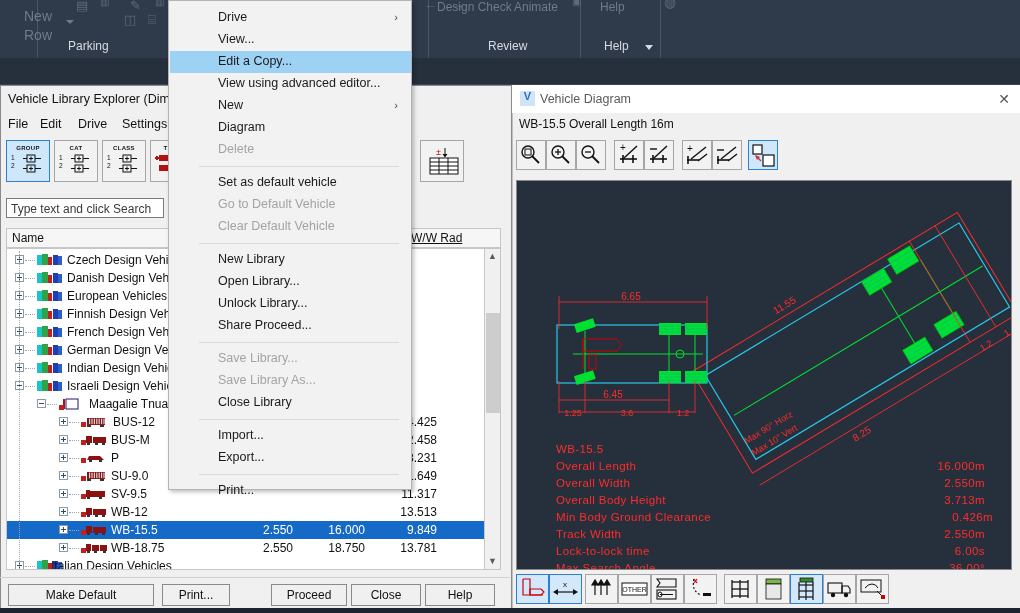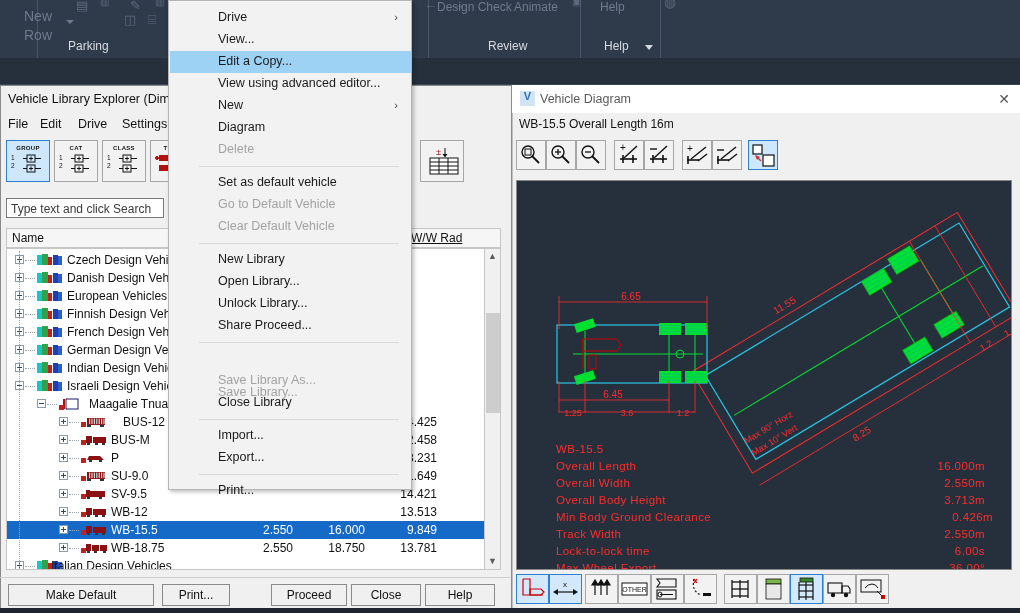--- a/index.html
+++ b/index.html
@@ -376,21 +376,21 @@
             <rect x="9" y="3.6" width="1.2" height="5.5" fill="#d8d8d8"></rect>
             <rect x="11.4" y="3.6" width="1.2" height="5.5" fill="#d8d8d8"></rect>
             <rect x="13.8" y="3.6" width="1.2" height="5.5" fill="#d8d8d8"></rect>
             <rect x="16.2" y="3.6" width="1.2" height="5.5" fill="#d8d8d8"></rect>
             <rect x="18.6" y="3.6" width="1.2" height="5.5" fill="#d8d8d8"></rect>
             <rect x="21" y="3.6" width="1.2" height="5.5" fill="#d8d8d8"></rect>
             <rect x="23.4" y="3.6" width="1.2" height="5.5" fill="#d8d8d8"></rect>
             <rect x="7" y="10" width="4" height="2" fill="#333"></rect>
             <rect x="20" y="10" width="4" height="2" fill="#333"></rect>
           </svg></div>
-        <div class="nm" style="left: 116px; top: 2px; text-align: right;">BUS-12</div>
+        <div class="nm" style="left: 106px; top: 2px; text-align: right;">BUS-12</div>
         <div class="num" style="left: 370px; width: 60px; top: 2px;">14.425</div>
       </div>
       <div class="row" style="top: 182px;">
         <div class="exp plus" style="left: 52px; top: 4px;"></div>
         <div class="dots" style="left: 62px; top: 9px; width: 10px;"></div>
         <div class="ticon" style="left: 73px; top: 2px;"><svg width="30" height="14">
             <rect x="1" y="7" width="5" height="5" fill="#c21f1f"></rect>
             <rect x="6" y="3" width="6" height="7" fill="#8b1212"></rect>
             <rect x="13" y="4" width="13" height="6" fill="#8b1212"></rect>
             <rect x="7" y="10" width="3" height="2" fill="#333"></rect>
@@ -435,21 +435,21 @@
         <div class="exp plus" style="left: 52px; top: 4px;"></div>
         <div class="dots" style="left: 62px; top: 9px; width: 10px;"></div>
         <div class="ticon" style="left: 73px; top: 2px;"><svg width="30" height="14">
             <rect x="1" y="7" width="5" height="5" fill="#c21f1f"></rect>
             <rect x="6" y="3" width="4" height="7" fill="#8b1212"></rect>
             <rect x="10" y="4" width="15" height="6" fill="#8b1212"></rect>
             <rect x="7" y="10" width="3" height="2" fill="#333"></rect>
             <rect x="19" y="10" width="3" height="2" fill="#333"></rect>
           </svg></div>
         <div class="nm" style="left: 104px; top: 2px;">SV-9.5</div>
-        <div class="num" style="left: 370px; width: 60px; top: 2px;">14.421</div>
+        <div class="num" style="left: 370px; width: 60px; top: 2px;">11.317</div>
       </div>
       <div class="row" style="top: 254px;">
         <div class="exp plus" style="left: 52px; top: 4px;"></div>
         <div class="dots" style="left: 62px; top: 9px; width: 10px;"></div>
         <div class="ticon" style="left: 73px; top: 2px;"><svg width="30" height="14">
             <rect x="1" y="7" width="5" height="5" fill="#c21f1f"></rect>
             <rect x="6" y="3" width="6" height="7" fill="#8b1212"></rect>
             <rect x="13" y="4" width="13" height="6" fill="#8b1212"></rect>
             <rect x="7" y="10" width="3" height="2" fill="#333"></rect>
             <rect x="15" y="10" width="3" height="2" fill="#333"></rect>
@@ -562,21 +562,21 @@
       <div class="mi" style="top: 270px;">
         <div class="lbl">Open Library...</div>
       </div>
       <div class="mi" style="top: 292px;">
         <div class="lbl">Unlock Library...</div>
       </div>
       <div class="mi" style="top: 314px;">
         <div class="lbl">Share Proceed...</div>
       </div>
       <div class="msep" style="top: 341px;"></div>
-      <div class="mi disabled" style="top: 347px; margin-top: 34px;">
+      <div class="mi disabled" style="top: 347px;">
         <div class="lbl">Save Library...</div>
       </div>
       <div class="mi disabled" style="top: 369px;">
         <div class="lbl">Save Library As...</div>
       </div>
       <div class="mi" style="top: 391px;">
         <div class="lbl">Close Library</div>
       </div>
       <div class="msep" style="top: 418px;"></div>
       <div class="mi" style="top: 424px;">
@@ -776,21 +776,21 @@
 
   
   <div id="spec-labels">
       <div class="spec" style="left: 39px; top: 262px;">WB-15.5</div>
       <div class="spec" style="left: 39px; top: 279px;">Overall Length</div>
       <div class="spec" style="left: 39px; top: 296px;">Overall Width</div>
       <div class="spec" style="left: 39px; top: 313px;">Overall Body Height</div>
       <div class="spec" style="left: 39px; top: 330px;">Min Body Ground Clearance</div>
       <div class="spec" style="left: 39px; top: 347px;">Track Width</div>
       <div class="spec" style="left: 39px; top: 364px;">Lock-to-lock time</div>
-      <div class="spec" style="left: 39px; top: 381px;">Max Wheel Export</div>
+      <div class="spec" style="left: 39px; top: 381px;">Max Search Angle</div>
     </div>
   <div id="spec-values">
       <div class="specv" style="left: 300px; width: 168px; top: 279px;">16.000m</div>
       <div class="specv" style="left: 300px; width: 168px; top: 296px;">2.550m</div>
       <div class="specv" style="left: 300px; width: 168px; top: 313px;">3.713m</div>
       <div class="specv" style="left: 308px; width: 168px; top: 330px;">0.426m</div>
       <div class="specv" style="left: 300px; width: 168px; top: 347px;">2.550m</div>
       <div class="specv" style="left: 300px; width: 168px; top: 364px;">6.00s</div>
       <div class="specv" style="left: 300px; width: 168px; top: 381px;">36.00°</div>
     </div>

